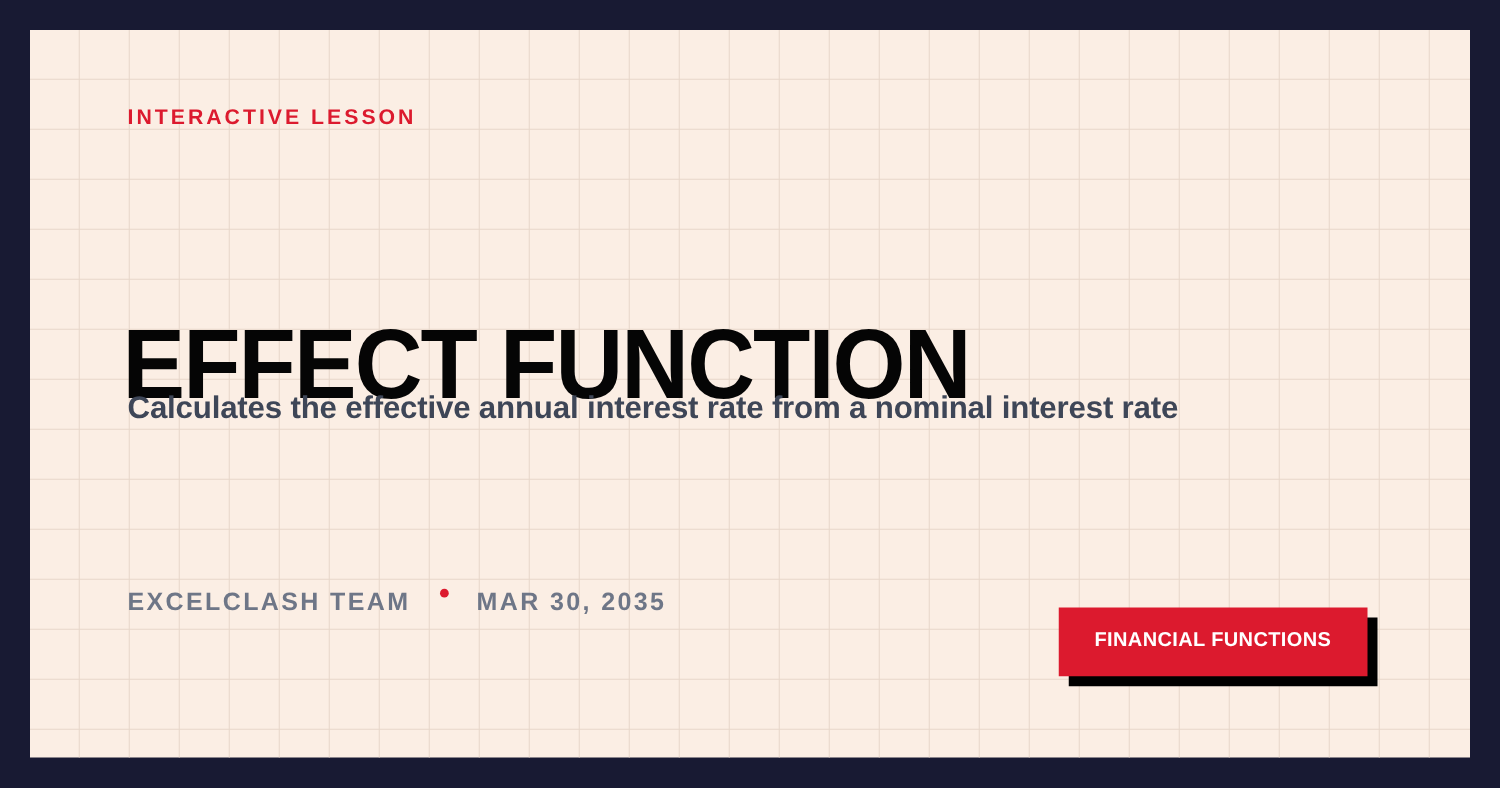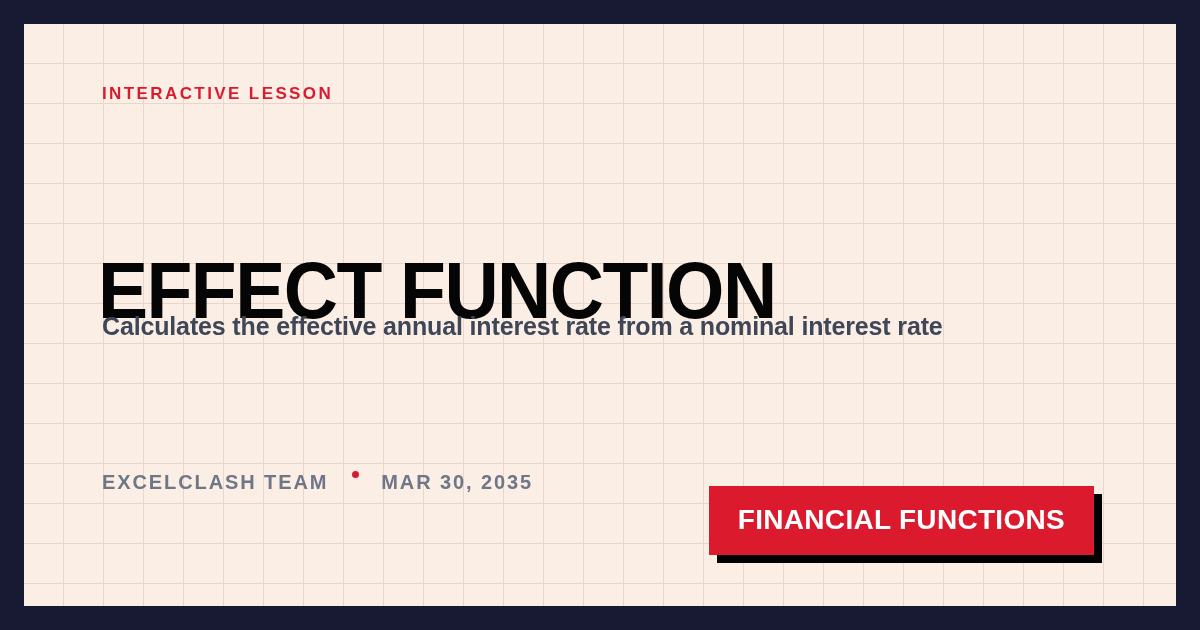--- a/index.html
+++ b/index.html
@@ -117,21 +117,21 @@
     left: 8px;
     top: 8px;
     width: 100%;
     height: 100%;
     background: #000000;
   }
   .badge {
     position: relative;
     background: #DC1A2E;
     color: #FFFFFF;
-    font-size: 28px;
+    font-size: 16px;
     font-weight: bold;
     letter-spacing: 0.3px;
     padding: 18px 29px 19px 29px;
     white-space: nowrap;
   }
 </style>
 </head>
 <body>
 
 <div class="poster">

